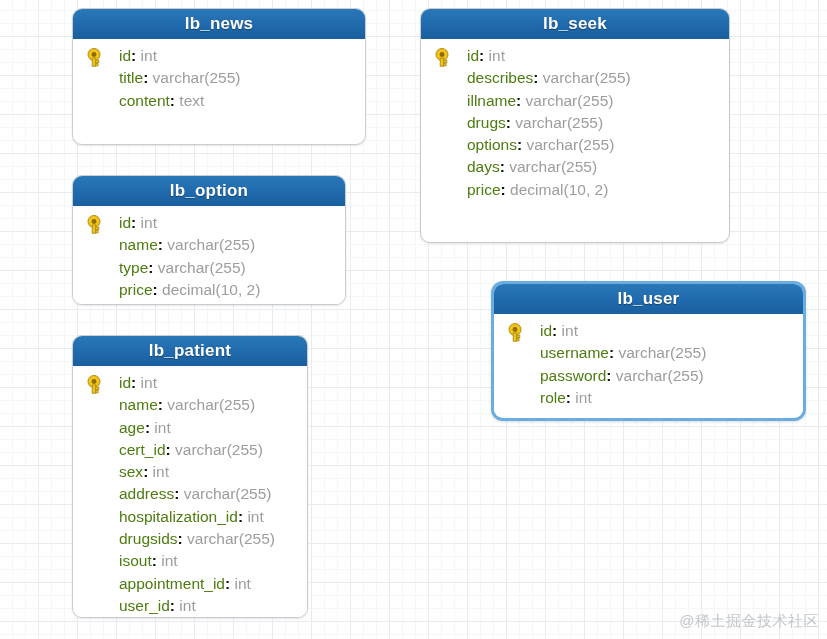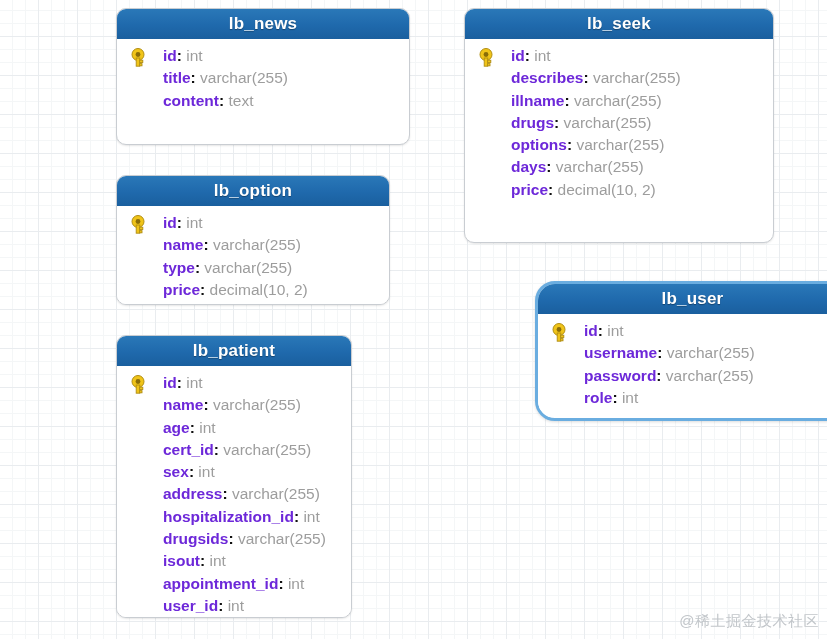--- a/index.html
+++ b/index.html
@@ -38,26 +38,25 @@
   }
 
   
   .entity {
     position: absolute;
     background: #ffffff;
     border: 1px solid #c9cdd2;
     border-radius: 10px;
     box-shadow: 0 1px 2px rgba(0,0,0,0.10);
     overflow: hidden;
-    margin-left: 44px;
   }
 
   .entity.selected {
     border: 3px solid #6aade0;
-    border-radius: 20px;
+    border-radius: 12px;
     box-shadow: 0 1px 3px rgba(0,0,0,0.14);
   }
 
   .entity-header {
     height: 30px;
     line-height: 30px;
     background: linear-gradient(to bottom, #2a78b8 0%, #1f69ac 55%, #1a5f9e 100%);
     color: #ffffff;
     font-weight: bold;
     font-size: 17px;
@@ -88,22 +87,22 @@
   }
 
   .field-row {
     font-size: 15.5px;
     line-height: 22.3px;
     white-space: nowrap;
     color: #9a9a9a;
   }
 
   .field-name {
-    font-weight: bold;
-    color: #6d28d9;
+    font-weight: normal;
+    color: #4d7c0f;
   }
 
   .field-colon { color: #101010; font-weight: bold; }
 
   .field-type { color: #9d9d9d; }
 
   
   #watermark {
     position: absolute;
     right: 8px;

